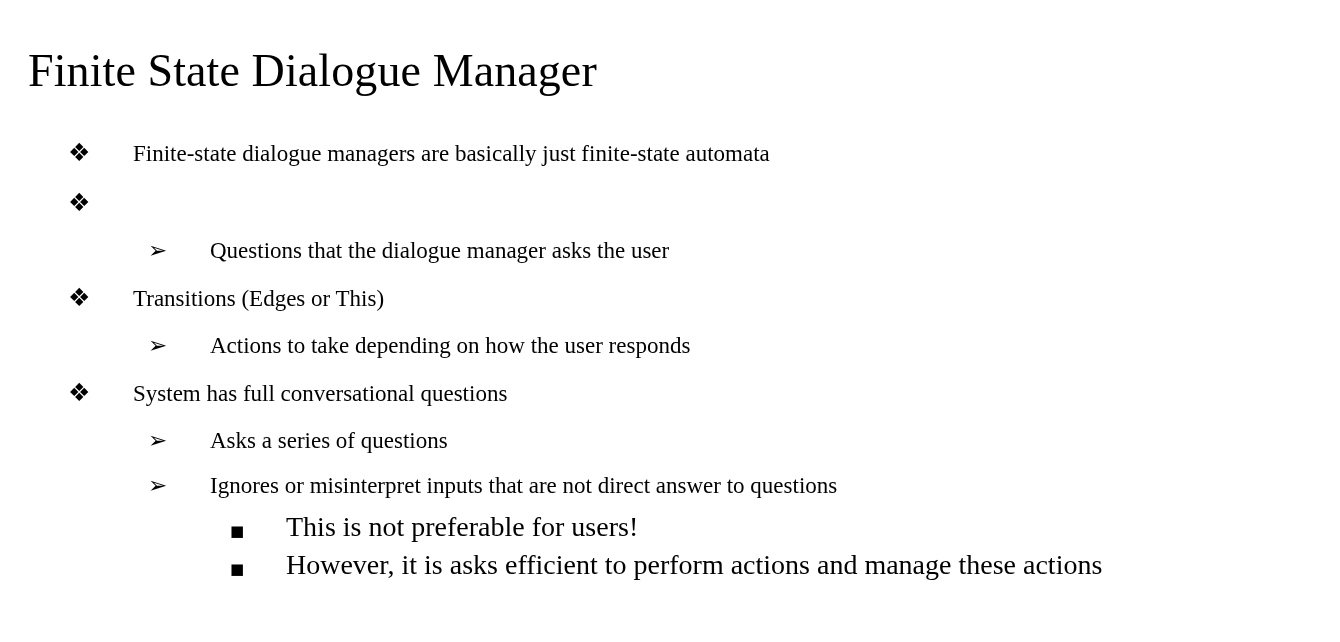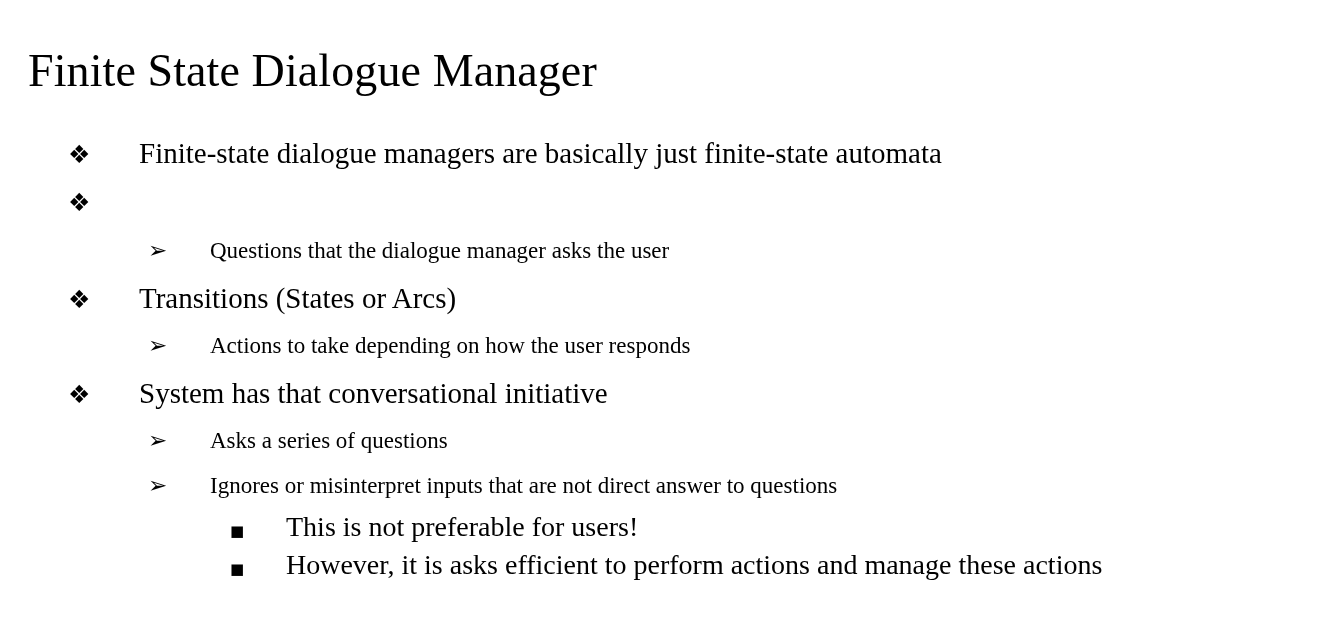--- a/index.html
+++ b/index.html
@@ -57,23 +57,22 @@
   }
   .lvl1 .bullet {
     width: 65px;
     flex: 0 0 65px;
     font-size: 25px;
     line-height: 50px;
     font-family: "DejaVu Sans", sans-serif;
     color: #000000;
   }
   .lvl1 .txt {
-    font-size: 29px;
+    font-size: 23px;
     line-height: 50px;
-    margin-left: 6px;
   }
 
   
   .lvl2 {
     padding-left: 148px;
     height: 45px;
   }
   .lvl2 .bullet {
     width: 62px;
     flex: 0 0 62px;
@@ -124,29 +123,29 @@
       </div>
       <div class="outline-item lvl1">
         <span class="bullet">❖</span>
       </div>
       <div class="outline-item lvl2">
         <span class="bullet">➢</span>
         <span class="txt">Questions that the dialogue manager asks the user</span>
       </div>
       <div class="outline-item lvl1">
         <span class="bullet">❖</span>
-        <span class="txt">Transitions (States or Arcs)</span>
+        <span class="txt">Transitions (Edges or This)</span>
       </div>
       <div class="outline-item lvl2">
         <span class="bullet">➢</span>
         <span class="txt">Actions to take depending on how the user responds</span>
       </div>
       <div class="outline-item lvl1">
         <span class="bullet">❖</span>
-        <span class="txt">System has that conversational initiative</span>
+        <span class="txt">System has full conversational questions</span>
       </div>
       <div class="outline-item lvl2">
         <span class="bullet">➢</span>
         <span class="txt">Asks a series of questions</span>
       </div>
       <div class="outline-item lvl2">
         <span class="bullet">➢</span>
         <span class="txt">Ignores or misinterpret inputs that are not direct answer to questions</span>
       </div>
       <div class="outline-item lvl3">

